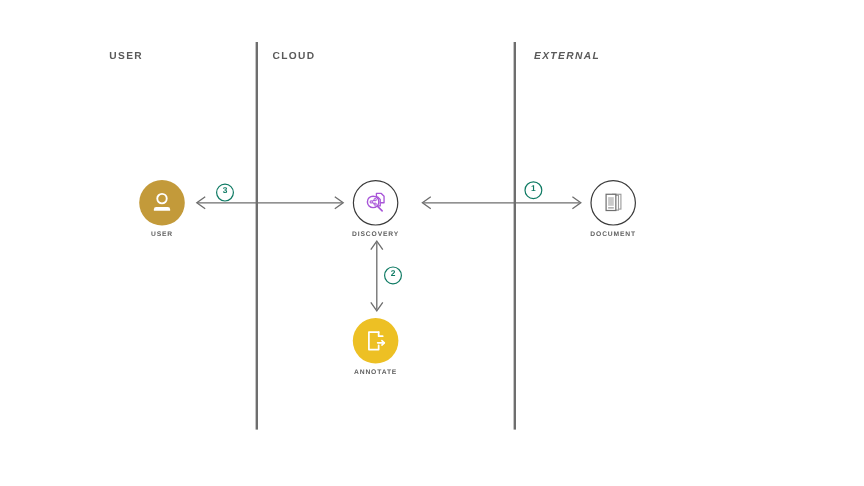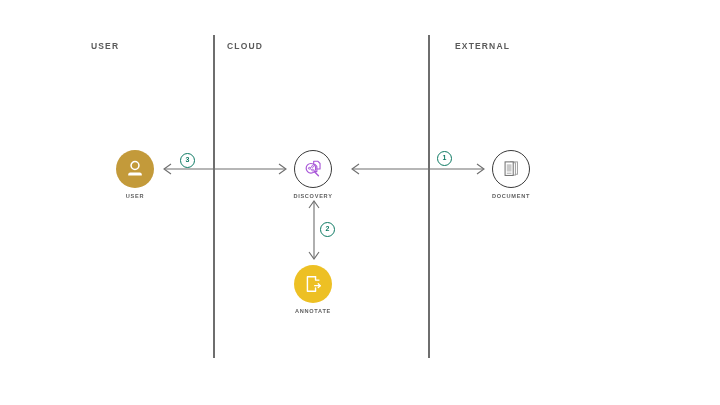--- a/index.html
+++ b/index.html
@@ -40,21 +40,21 @@
     position: absolute;
     font-size: 8.5px;
     font-weight: bold;
     letter-spacing: 1.15px;
     color: #5a5a5a;
     white-space: nowrap;
     top: 41px;
   }
   .zone-label.z-user     { left: 44px; }
   .zone-label.z-cloud    { left: 180px; }
-  .zone-label.z-external { left: 408px; }
+  .zone-label.z-external { left: 398px; font-style: italic; }
 
   
   .node {
     position: absolute;
     width: 40px;
     text-align: center;
   }
   .node .circle {
     width: 38px;
     height: 38px;

